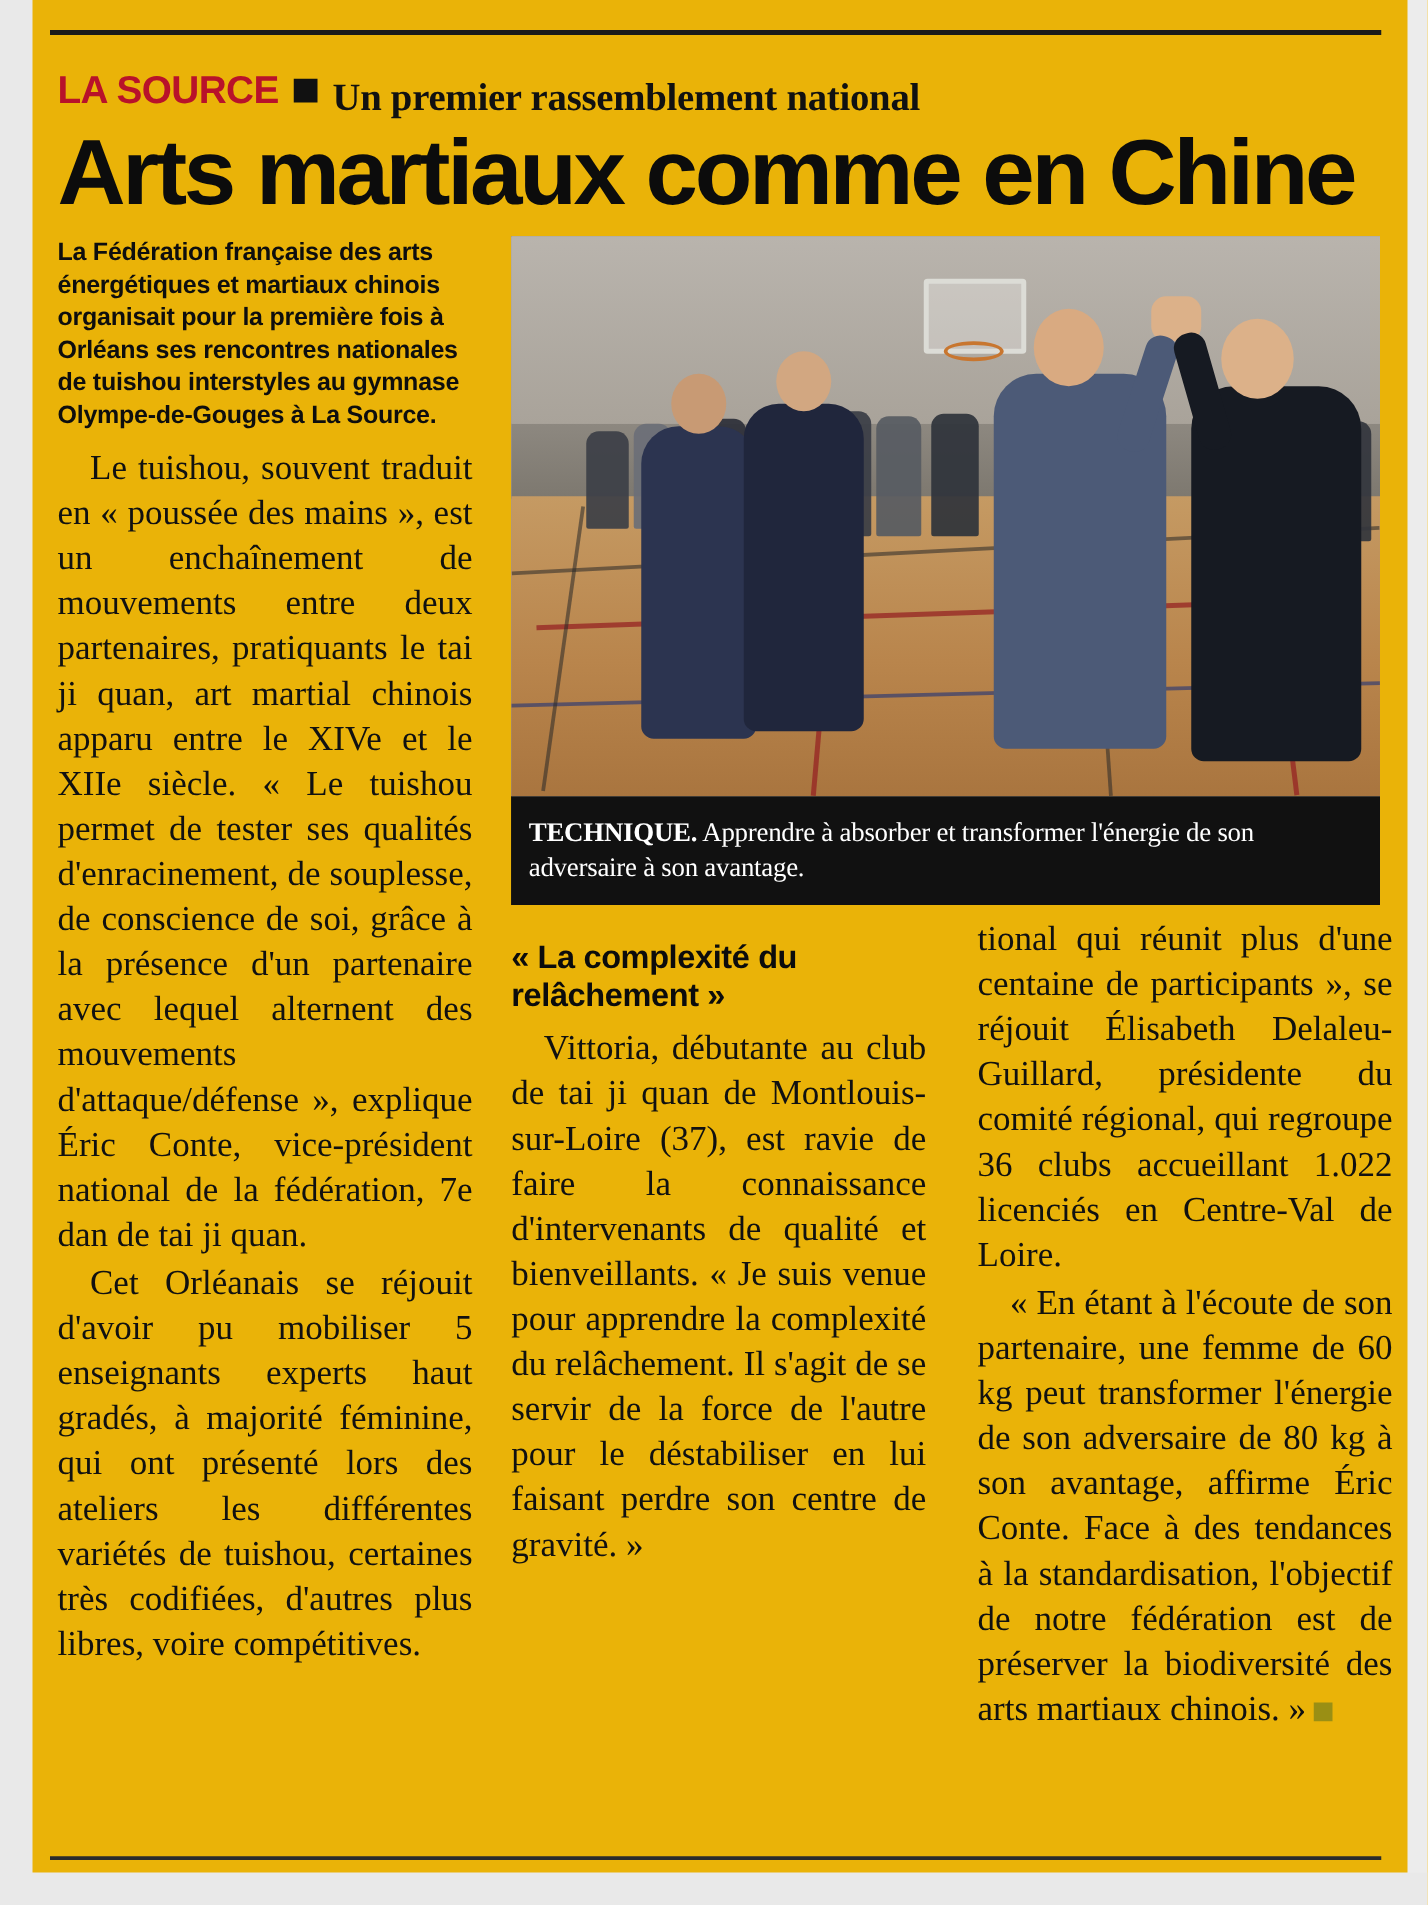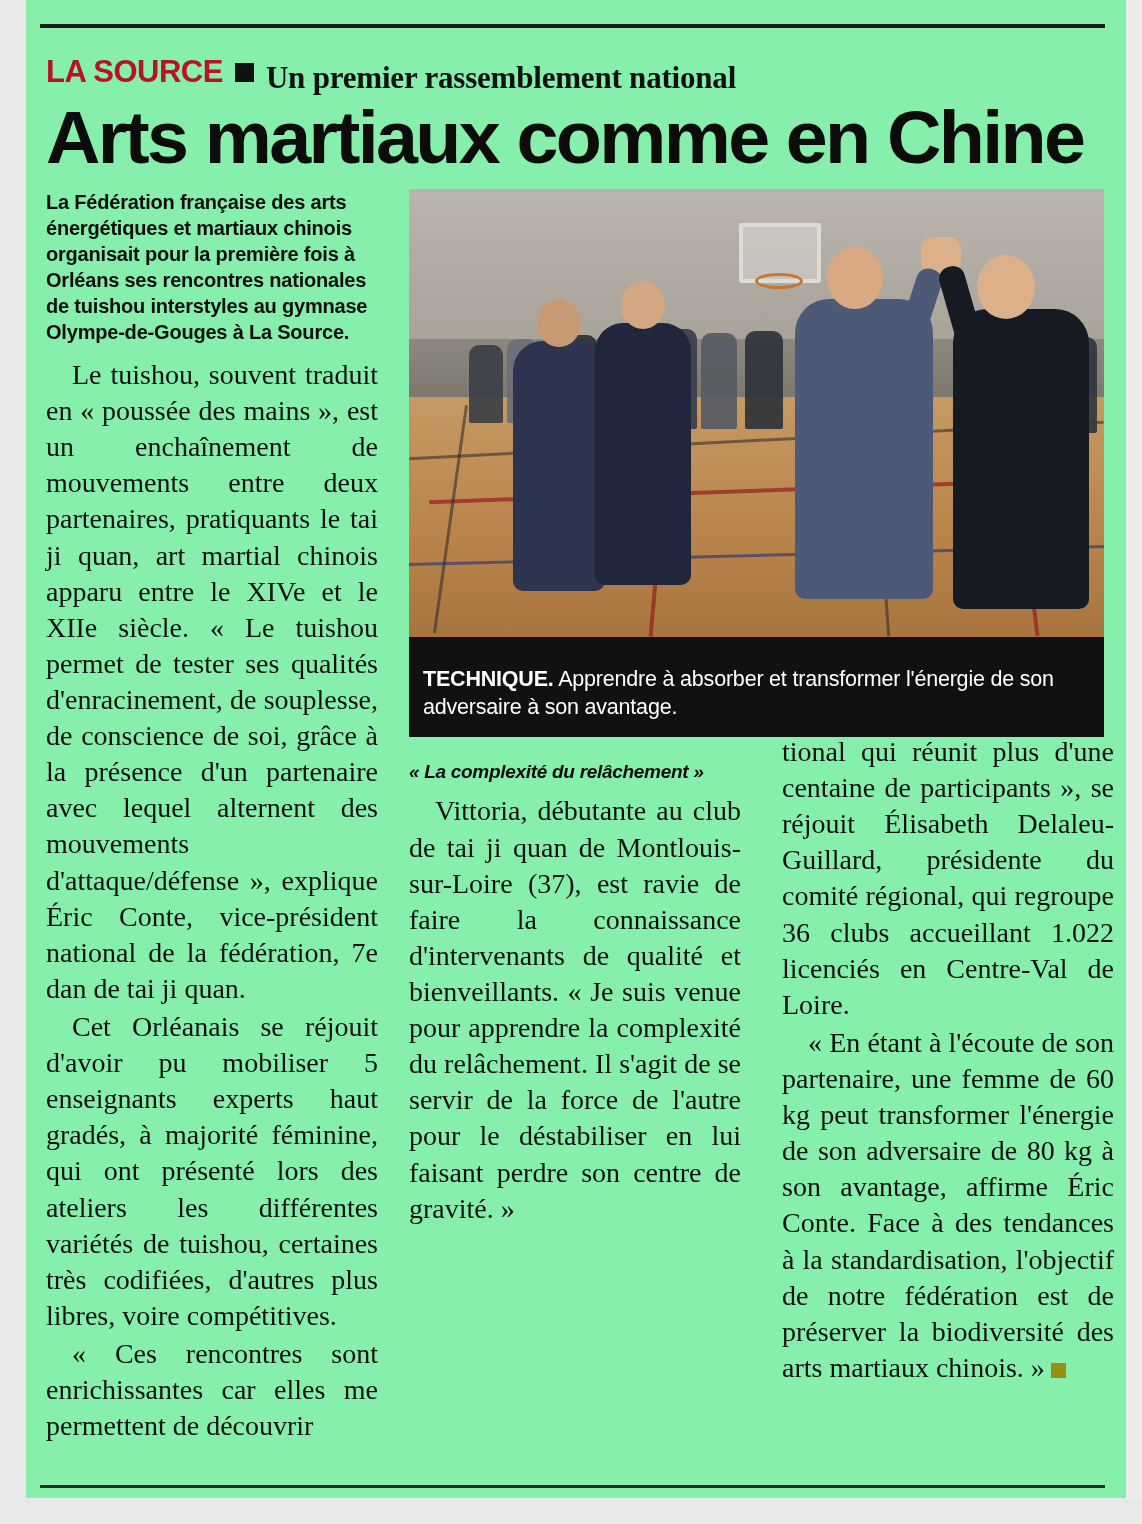--- a/index.html
+++ b/index.html
@@ -14,21 +14,21 @@
     color: #101010;
     position: relative;
     overflow: hidden;
   }
 
   .page {
     position: absolute;
     left: 0; top: 0;
     width: 1142px;
     height: 1524px;
-    background: #86efac;
+    background: #eab308;
     box-sizing: border-box;
     padding: 0;
   }
 
   
   .edge-left {
     position: absolute;
     left: 0; top: 0;
     width: 26px; height: 1524px;
     background: #e9e9e9;
@@ -139,26 +139,25 @@
     text-justify: inter-word;
     margin: 0 0 2px 0;
     text-indent: 26px;
     color: #111111;
   }
   p.body.noindent { text-indent: 0; }
 
   .subhead {
     font-family: "Liberation Sans", sans-serif;
     font-weight: bold;
-    font-size: 19px;
+    font-size: 26px;
     line-height: 1.18;
     color: #0c0c0c;
-    margin: 27px 0 10px 0;
+    margin: 16px 0 10px 0;
     letter-spacing: -0.3px;
-    font-style: italic;
   }
 
   .endmark {
     display: inline-block;
     width: 15px;
     height: 15px;
     background: #9a8f14;
     margin-left: 6px;
     vertical-align: -1px;
   }
@@ -230,22 +229,22 @@
     position: absolute;
     border-radius: 10px 10px 2px 2px;
     opacity: 0.92;
   }
 
   .caption {
     width: 695px;
     box-sizing: border-box;
     background: #111111;
     color: #ffffff;
-    padding: 29px 14px 16px 14px;
-    font-family: Liberation Sans, sans-serif;
+    padding: 16px 14px 16px 14px;
+    font-family: Liberation Serif, serif;
     font-size: 21.5px;
     line-height: 1.28;
     letter-spacing: -0.2px;
   }
   .caption b { font-weight: bold; }
 
   
   .below {
     position: absolute;
     top: 545px;
@@ -274,21 +273,20 @@
     </div>
 
     <h1 class="headline">Arts martiaux comme en Chine</h1>
 
     <div class="body-grid">
 
       <div class="col col1">
         <div class="intro">La Fédération française des arts énergétiques et martiaux chinois organisait pour la première fois à Orléans ses rencontres nationales de tuishou interstyles au gymnase Olympe-de-Gouges à La Source.</div>
         <p class="body">Le tuishou, souvent traduit en « poussée des mains », est un enchaînement de mouvements entre deux partenaires, pratiquants le tai ji quan, art martial chinois apparu entre le XIVe et le XIIe siècle. « Le tuishou permet de tester ses qualités d'enracinement, de souplesse, de conscience de soi, grâce à la présence d'un partenaire avec lequel alternent des mouvements d'attaque/défense », explique Éric Conte, vice-président national de la fédération, 7e dan de tai ji quan.</p>
         <p class="body">Cet Orléanais se réjouit d'avoir pu mobiliser 5 enseignants experts haut gradés, à majorité féminine, qui ont présenté lors des ateliers les différentes variétés de tuishou, certaines très codifiées, d'autres plus libres, voire compétitives.</p>
-        <p class="body">« Ces rencontres sont enrichissantes car elles me permettent de découvrir</p>
       </div>
 
       <div class="photo-block">
         <div class="photo">
           <div class="gym-wall"></div>
           <div class="gym-wall2"></div>
           <div class="gym-floor"></div>
 
           <div class="hoop"></div>
           <div class="hoop-ring"></div>

